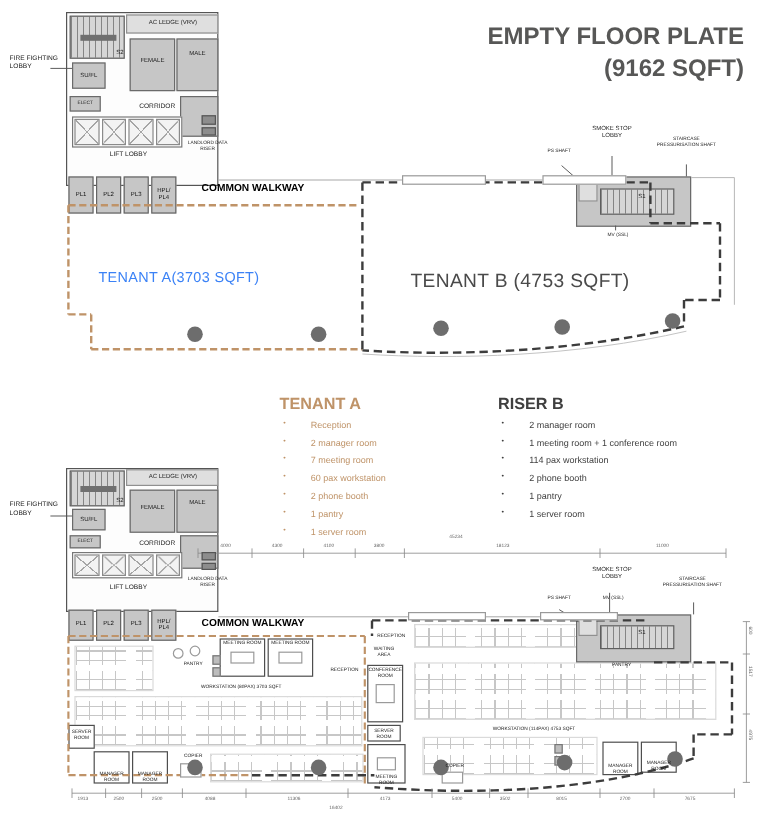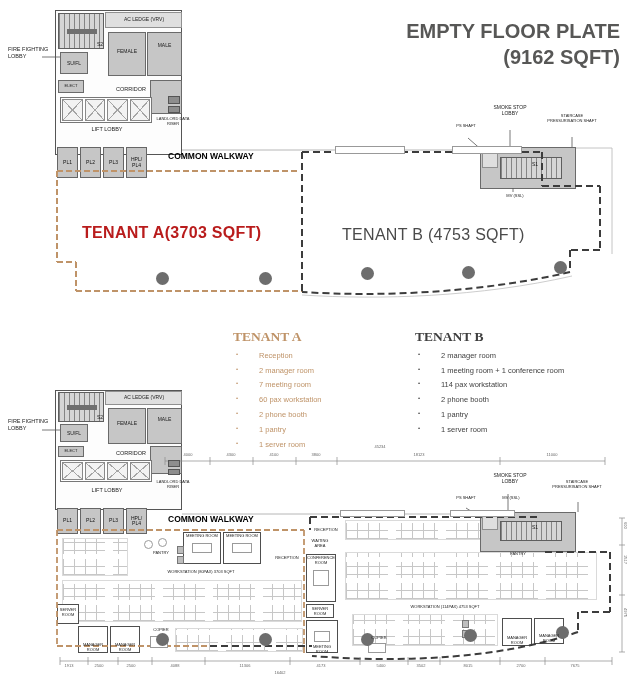--- a/index.html
+++ b/index.html
@@ -39,24 +39,24 @@
   .facade{ position:absolute; background:#fff; border:1px solid #999; z-index:3; }
   
   .lb   { position:absolute; z-index:5; font-size:5px; line-height:1.2; color:#1c1c1c; text-align:center; }
   .lb55 { font-size:5.5px; }
   .lb4  { font-size:4px; }
   .lbL  { text-align:left; }
   .dim  { position:absolute; z-index:5; font-size:4px; color:#666; text-align:center; }
   .vlb  { position:absolute; z-index:5; font-size:4px; color:#666; transform:rotate(90deg); transform-origin:left top; }
   .main-title { position:absolute; z-index:6; font-weight:bold; font-size:20px; line-height:1.3; color:#575756; text-align:right; }
   .sec-title  { position:absolute; z-index:6; font-weight:bold; font-size:23px; line-height:1.2; color:#575756; }
-  .area-a { position:absolute; z-index:5; font-weight:bold; font-size:16px; color:#b91c1c; letter-spacing:.3px; }
+  .area-a { position:absolute; z-index:5; font-weight:normal; font-size:12px; color:#3b82f6; letter-spacing:.3px; }
   .area-b { position:absolute; z-index:5; font-weight:normal; font-size:16px; color:#4a4a4a; letter-spacing:.3px; }
   .walkway { position:absolute; z-index:5; font-weight:bold; font-size:8.5px; color:#000; }
-  .list-title { font-size:13.5px; font-weight:bold; margin-bottom:4px;font-family:Liberation Serif, serif; }
+  .list-title { font-size:13.5px; font-weight:bold; margin-bottom:4px; }
   .li { position:relative; padding-left:26px; font-size:7.5px; margin-top:5.8px; }
   .li::before { content:"•"; position:absolute; left:3px; top:0; font-size:6px; }
   .tan { color:#bf9368; }
   .dkt { color:#3f3f3f; }
   svg.lines { position:absolute; inset:0; z-index:3; pointer-events:none; }
 </style>
 </head>
 <body>
 
 <div id="page">
@@ -154,21 +154,21 @@
     <div class="li tan">Reception</div>
     <div class="li tan">2 manager room</div>
     <div class="li tan">7 meeting room</div>
     <div class="li tan">60 pax workstation</div>
     <div class="li tan">2 phone booth</div>
     <div class="li tan">1 pantry</div>
     <div class="li tan">1 server room</div>
   </div>
 
   <div class="abs" style="left:415px;top:329px;width:210px;z-index:6;">
-    <div class="list-title dkt">TENANT B</div>
+    <div class="list-title dkt">RISER B</div>
     <div class="li dkt">2 manager room</div>
     <div class="li dkt">1 meeting room + 1 conference room</div>
     <div class="li dkt">114 pax workstation</div>
     <div class="li dkt">2 phone booth</div>
     <div class="li dkt">1 pantry</div>
     <div class="li dkt">1 server room</div>
   </div>
 
   <div class="abs" style="left:55px;top:390px;width:127px;height:120px;border:1.4px solid #555;background:#fdfdfd;z-index:1;"></div>
   <div class="stairs" style="left:58px;top:392px;width:46px;height:30px;">

